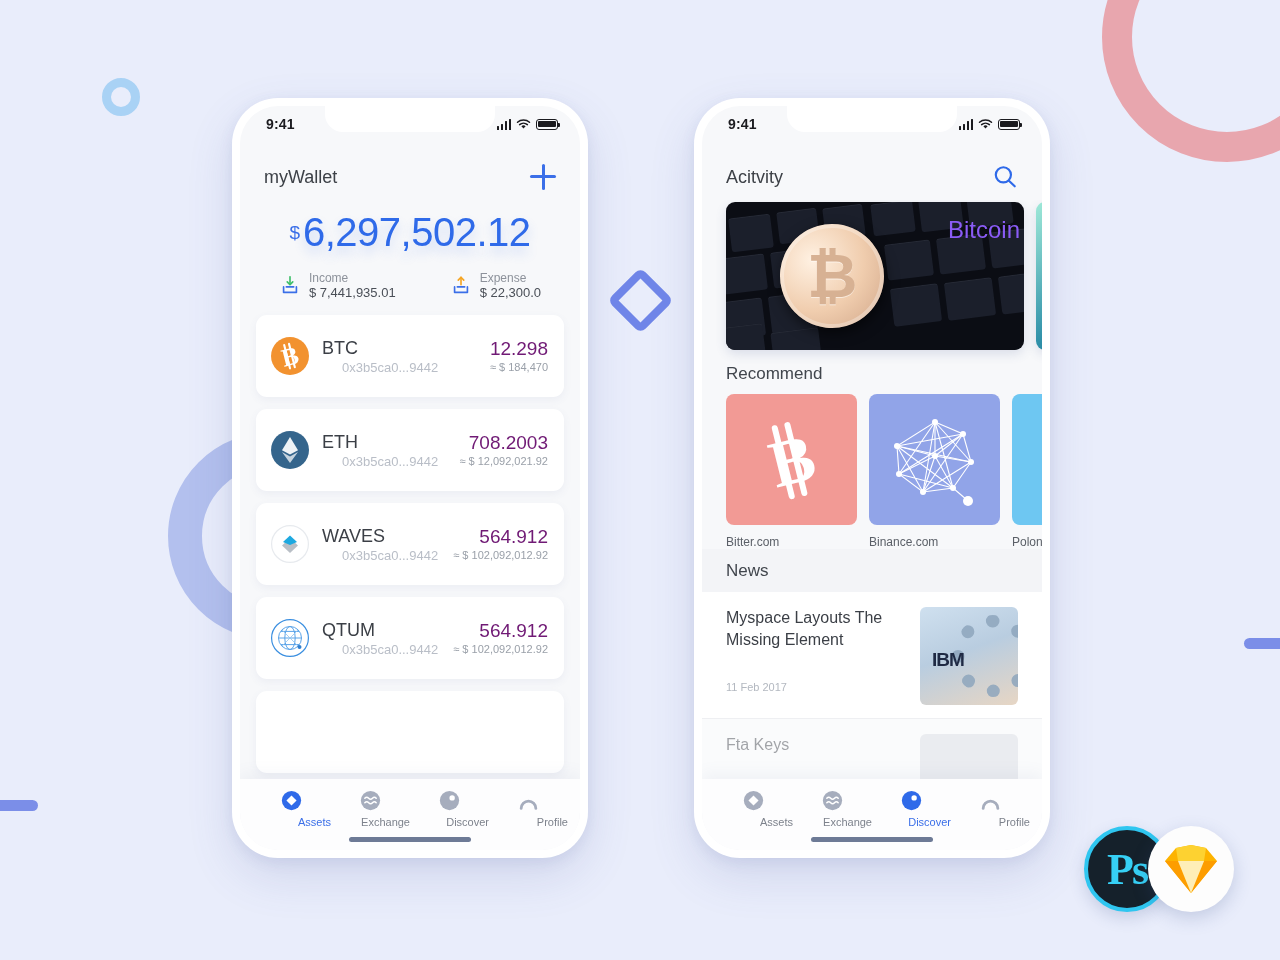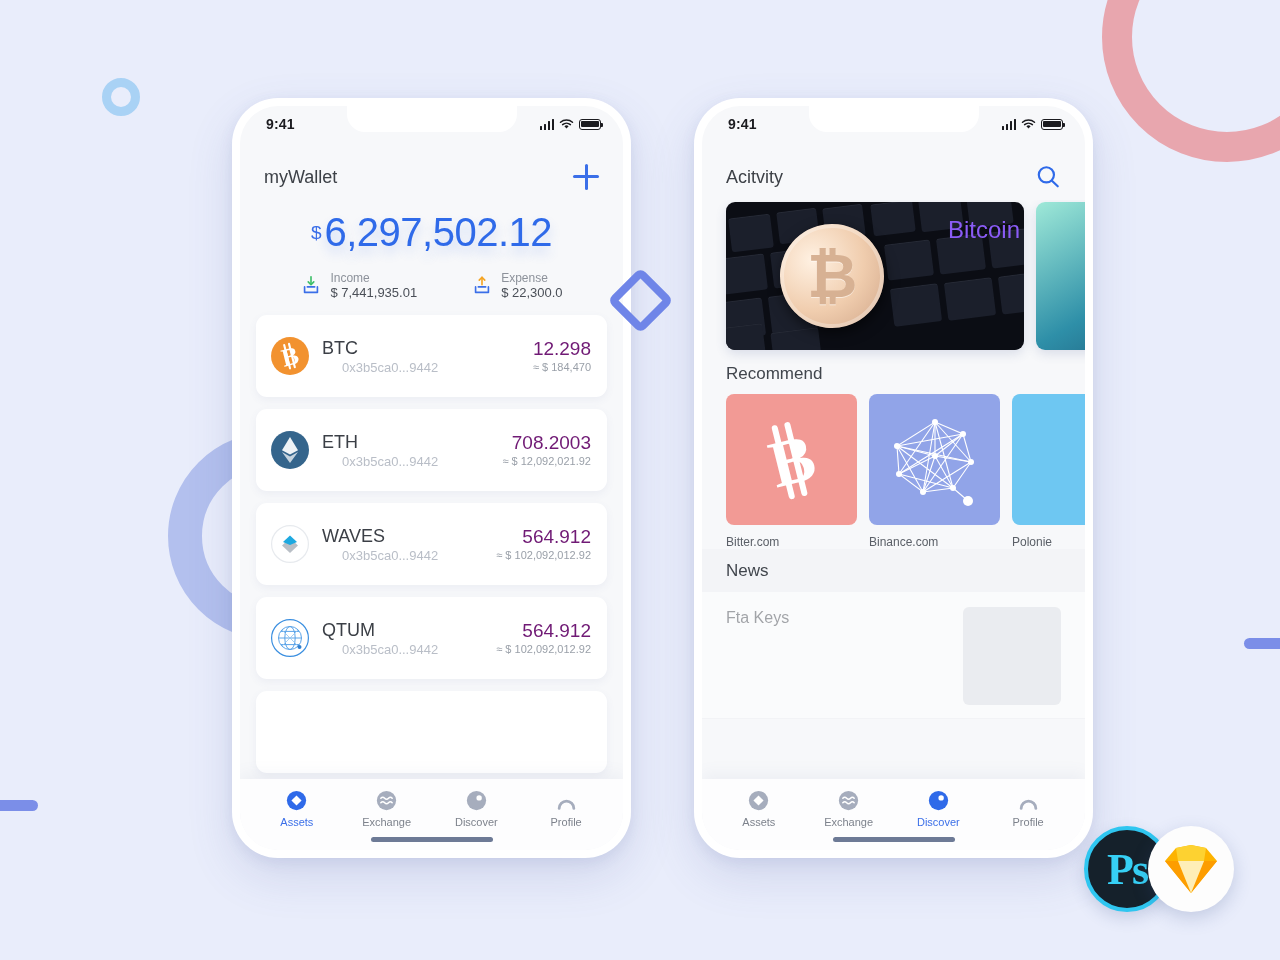--- a/index.html
+++ b/index.html
@@ -47,21 +47,21 @@
     top: 277px; left: 617px;
     width: 47px; height: 47px;
     border: 8px solid #6f85e8;
     border-radius: 7px;
     transform: rotate(45deg);
   }
 
   
   .phone {
     position: absolute;
-    width: 399px; height: 760px;
+    width: 356px; height: 760px;
     background: #ffffff;
     border-radius: 46px;
     box-shadow: 0 18px 46px rgba(80,95,160,.16), 0 4px 14px rgba(80,95,160,.10);
     overflow: hidden;
   }
   .phone-l { top: 98px; left: 232px; }
   .phone-r { top: 98px; left: 694px; }
   .screen {
     position: absolute; inset: 8px;
     border-radius: 38px;
@@ -164,21 +164,21 @@
 
   
   .tabbar {
     flex: 0 0 auto;
     background: #fdfdfe;
     padding: 9px 12px 6px 12px;
     box-shadow: 0 -6px 14px rgba(120,130,170,.07);
     position: relative; z-index: 12;
   }
   .tabs { display: flex; }
-  .tab { flex: 1 1 0; text-align: center; cursor: pointer; }
+  .tab { flex: 1 1 0; text-align: right; cursor: pointer; }
   .tab-ico { height: 24px; display: flex; align-items: center; justify-content: center; }
   .tab-label { font-size: 11px; color: #7d828c; margin-top: 4px; }
   .tab.active .tab-label { color: #3b6fe8; }
   .home-ind {
     width: 122px; height: 5px; border-radius: 3px;
     background: #6d7a96; margin: 9px auto 2px auto;
   }
 
   
   .disc-body { flex: 1 1 auto; overflow: hidden; }
@@ -547,20 +547,30 @@
             <div class="rec-label">Binance.com</div>
           </div>
           <div class="rec">
             <div class="rec-thumb" style="background:#6ec7f2"></div>
             <div class="rec-label">Polonie</div>
           </div>
         </div>
 
         <div class="news-head">News</div>
 
+        <div class="news-item">
+          <div class="news-txt">
+            <div class="news-title">Myspace Layouts The Missing Element</div>
+            <div class="news-date">11 Feb 2017</div>
+          </div>
+          <div class="news-thumb">
+            <div class="thumb-ring"></div>
+            <div class="thumb-m">IBM</div>
+          </div>
+        </div>
 
         <div class="news-item" style="opacity:.45">
           <div class="news-txt">
             <div class="news-title">Fta Keys</div>
           </div>
           <div class="news-thumb news-thumb-2">
             
           </div>
         </div>
       </div>

